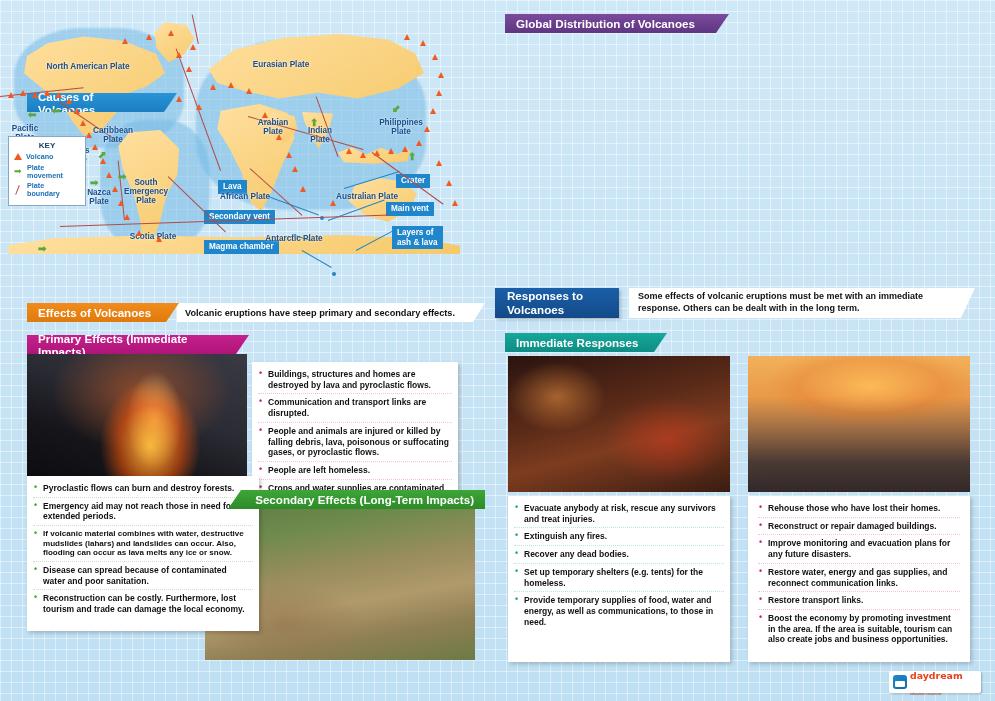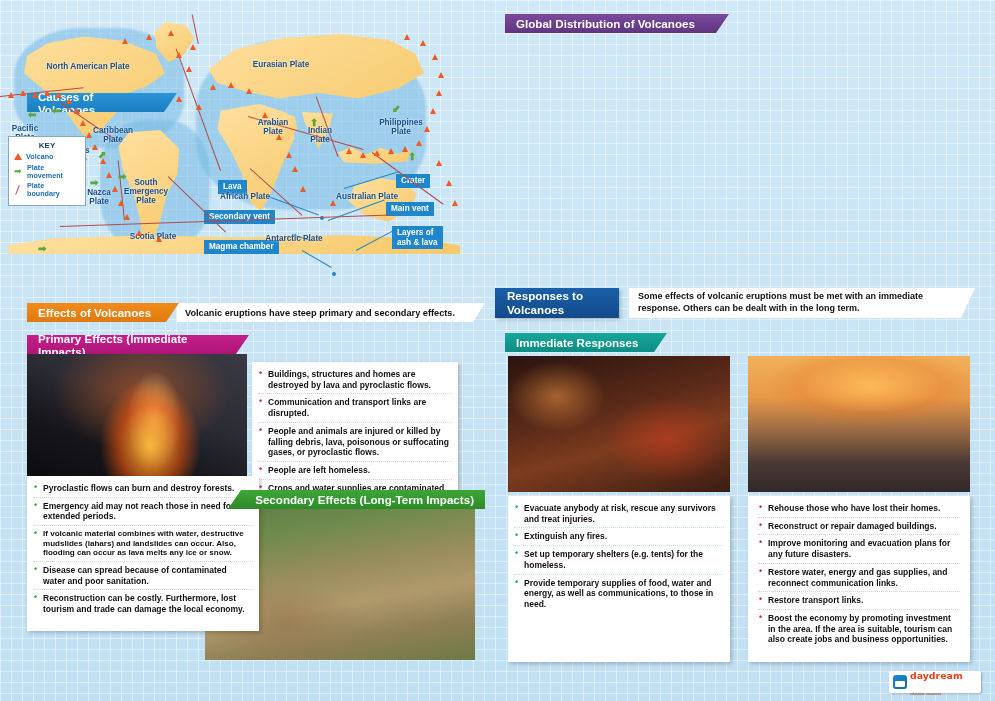--- a/index.html
+++ b/index.html
@@ -439,20 +439,21 @@
   </div>
 
   <div class="tab teal-tab skew-r" style="left:505px; top:333px; width:162px; height:19px;">
     <span>Immediate Responses</span>
   </div>
   <div class="photo" id="photo-immediate"></div>
   <div class="panel" style="left:508px; top:496px; width:222px; height:166px; padding:4px 6px;">
     <ul class="bullets b-teal">
       <li>Evacuate anybody at risk, rescue any survivors and treat injuries.</li>
       <li>Extinguish any fires.</li>
+      <li>Recover any dead bodies.</li>
       <li>Set up temporary shelters (e.g. tents) for the homeless.</li>
       <li>Provide temporary supplies of food, water and energy, as well as communications, to those in need.</li>
     </ul>
   </div>
 
   <div class="photo" id="photo-long"></div>
   <div class="panel" style="left:748px; top:496px; width:222px; height:166px; padding:4px 10px;">
     <ul class="bullets b-pink">
       <li>Rehouse those who have lost their homes.</li>
       <li>Reconstruct or repair damaged buildings.</li>

